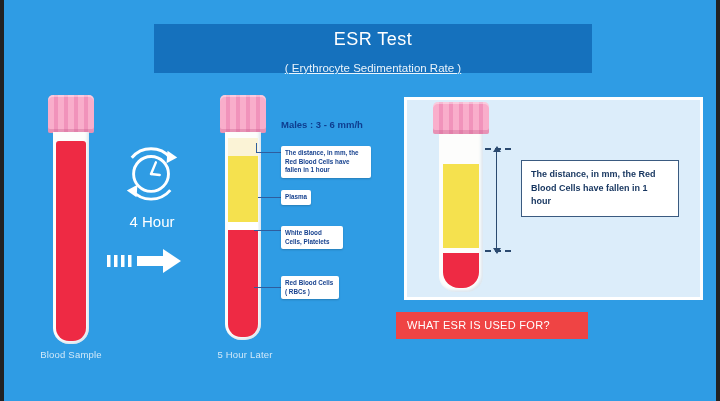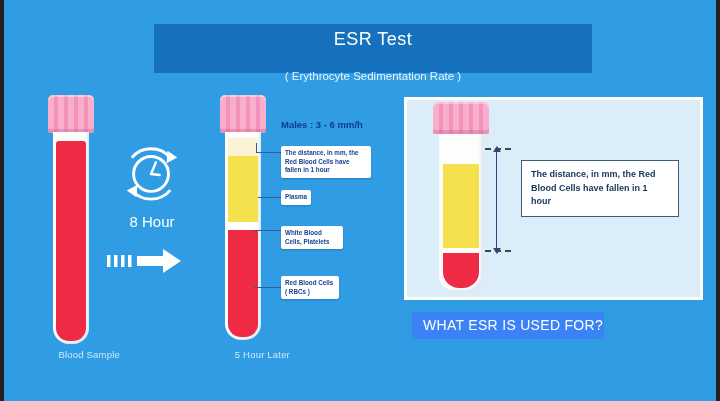--- a/index.html
+++ b/index.html
@@ -8,41 +8,41 @@
     position:relative; width:712px; height:401px; overflow:hidden;
     background:#2F9CE4; margin:0 auto;
   }
 
   
   .header-band {
     position:absolute; left:150px; top:24px; width:438px; height:49px;
     background:#1571BD; text-align:center; color:#fff; padding-top:5px;
   }
   .header-title { font-size:18px; letter-spacing:0.5px; }
-  .header-subtitle { font-size:11.5px; margin-top:20px; color:#EAF4FC; }
+  .header-subtitle { font-size:11.5px; margin-top:12px; color:#EAF4FC;text-decoration:underline; }
 
   
   .cap {
     position:absolute; border-radius:5px 5px 2px 2px;
     background:repeating-linear-gradient(90deg,#F9AECB 0 6px,#F193BB 6px 10px);
     box-shadow:inset 0 -4px 0 rgba(198,94,140,0.35), inset 0 2px 0 rgba(255,255,255,0.35);
   }
   .tube-body {
     position:absolute; background:#FDFDFC; border-radius:0 0 16px 16px;
     overflow:hidden; box-shadow:inset -2px -2px 3px rgba(160,190,215,0.35);
   }
   .layer { position:absolute; left:3px; right:3px; }
   .fill-red-full { top:9px; bottom:3px; background:#EE2A44; border-radius:3px 3px 13px 13px; }
   .layer-gap   { top:6px;  height:18px; background:#FBF3D6; }
   .layer-plasma{ top:24px; height:66px; background:#F5E14E; }
   .layer-buffy { top:90px; height:8px;  background:#FFFFFF; }
   .layer-rbc   { top:98px; bottom:3px;  background:#EE2A44; border-radius:0 0 13px 13px; }
 
   .tube-label {
-    position:absolute; text-align:right; font-size:9.5px; color:#D2E9F9; letter-spacing:0.2px;
+    position:absolute; text-align:center; font-size:9.5px; color:#D2E9F9; letter-spacing:0.2px;
   }
 
   
   .clock-svg { position:absolute; left:117px; top:142px; width:62px; height:62px; }
   .hour-text {
     position:absolute; left:112px; top:213px; width:72px; text-align:center;
     font-size:15px; color:#fff;
   }
   .arrow-svg { position:absolute; left:103px; top:247px; width:80px; height:28px; }
 
@@ -76,22 +76,22 @@
   .tri-up   { left:86px; top:46px; border-left:4px solid transparent; border-right:4px solid transparent; border-bottom:6px solid #2B4A6F; }
   .tri-down { left:86px; top:148px; border-left:4px solid transparent; border-right:4px solid transparent; border-top:6px solid #2B4A6F; }
   .panel-callout {
     position:absolute; left:114px; top:60px; width:158px; background:#fff;
     border:1px solid #3A5A80; padding:7px 9px; font-size:9px; font-weight:bold;
     color:#16355F; line-height:1.5;
   }
 
   
   .usage-band {
-    position:absolute; left:408px; top:312px; width:192px; height:27px;
-    background:#3b82f6; color:#fff; font-size:14px; line-height:27px;
+    position:absolute; left:392px; top:312px; width:192px; height:27px;
+    background:#ef4444; color:#fff; font-size:11px; line-height:27px;
     padding-left:11px; letter-spacing:0.3px;
   }
   .usage-desc {
     position:absolute; left:400px; top:346px; width:308px;
     font-size:9.5px; line-height:1.55; color:#C3E2F7;
   }
 </style>
 </head>
 <body>
 
@@ -110,21 +110,21 @@
 
   <svg class="clock-svg" viewBox="0 0 64 64">
     <path d="M11.1,16.3 A26,26 0 0 1 50.9,16.3" fill="none" stroke="#fff" stroke-width="3"></path>
     <polygon points="48,9 58,16 47,22" fill="#fff"></polygon>
     <path d="M50.9,49.7 A26,26 0 0 1 11.1,49.7" fill="none" stroke="#fff" stroke-width="3"></path>
     <polygon points="16,57 6,50 17,44" fill="#fff"></polygon>
     <circle cx="31" cy="33" r="18" fill="none" stroke="#fff" stroke-width="3"></circle>
     <path d="M31,33 L36,21" stroke="#fff" stroke-width="2.5" stroke-linecap="round"></path>
     <path d="M31,33 L40,34" stroke="#fff" stroke-width="2.5" stroke-linecap="round"></path>
   </svg>
-  <div class="hour-text">8 Hour</div>
+  <div class="hour-text">4 Hour</div>
   <svg class="arrow-svg" viewBox="0 0 80 28">
     <rect x="0" y="8" width="3.5" height="12" fill="#fff"></rect>
     <rect x="7" y="8" width="3.5" height="12" fill="#fff"></rect>
     <rect x="14" y="8" width="3.5" height="12" fill="#fff"></rect>
     <rect x="21" y="8" width="3.5" height="12" fill="#fff"></rect>
     <rect x="30" y="9" width="27" height="10" fill="#fff"></rect>
     <polygon points="56,2 74,14 56,26" fill="#fff"></polygon>
   </svg>
 
   <div class="cap" style="left:216px; top:95px; width:46px; height:38px;"></div>

